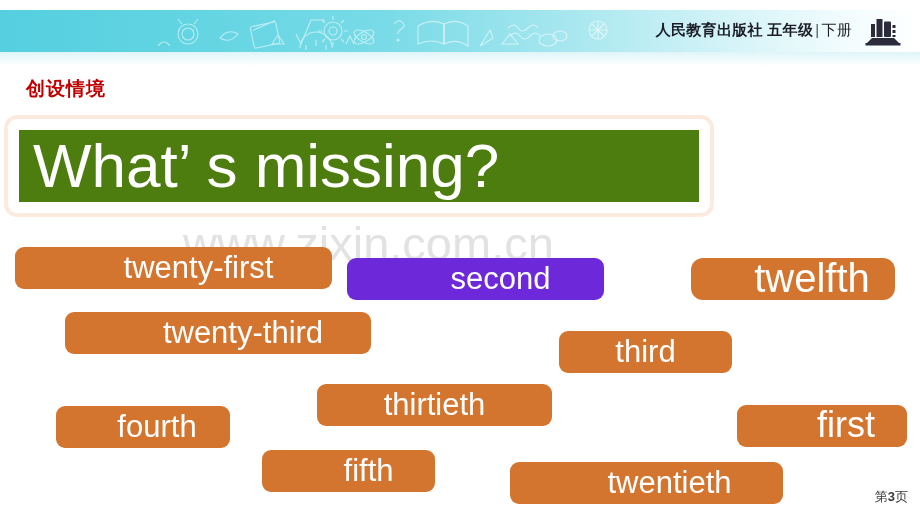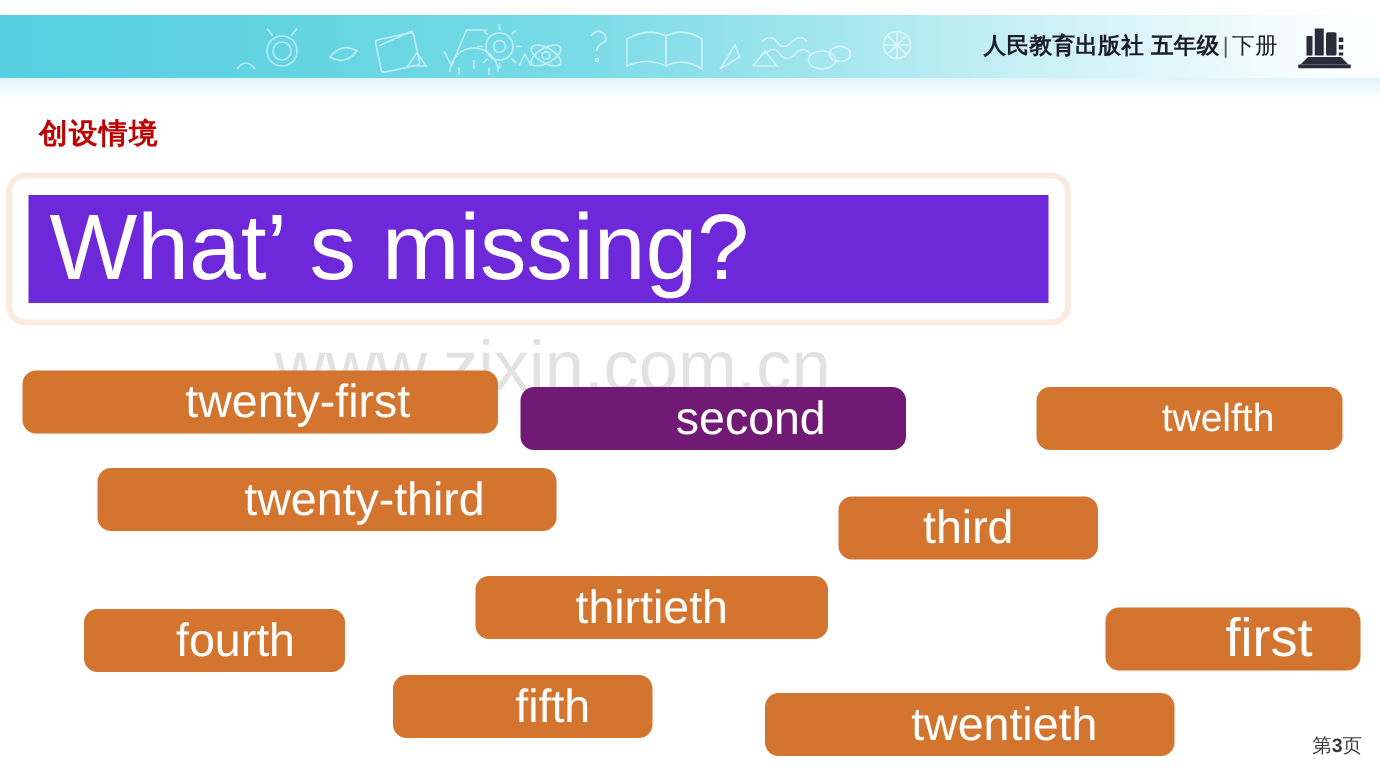--- a/index.html
+++ b/index.html
@@ -106,21 +106,21 @@
     border-radius: 9px;
     box-shadow: 0 0 0 4px #fdeadf;
     z-index: 2;
   }
   #title-inner {
     position: absolute;
     left: 11px;
     top: 11px;
     width: 680px;
     height: 72px;
-    background: #6d28d9;
+    background: #4d7c0f;
     overflow: hidden;
   }
   #title-text {
     position: absolute;
     left: 14px;
     top: -8px;
     font-size: 62px;
     color: #ffffff;
     white-space: nowrap;
     line-height: 88px;
@@ -225,24 +225,24 @@
   <div id="title-box">
     <div id="title-inner">
       <div id="title-text">What’ s missing?</div>
     </div>
   </div>
 
   <div id="tiles-layer">
       <div class="tile" style="left: 15px; top: 247px; width: 317px; height: 42px; background: rgb(212, 117, 47); color: rgb(255, 255, 255); font-size: 31px; padding-left: 50px;">
         <span>twenty-first</span>
       </div>
-      <div class="tile" style="left: 347px; top: 258px; width: 257px; height: 42px; background: #701a75; color: rgb(255, 255, 255); font-size: 31px; padding-left: 50px;">
+      <div class="tile" style="left: 347px; top: 258px; width: 257px; height: 42px; background: #6d28d9; color: rgb(255, 255, 255); font-size: 31px; padding-left: 50px;">
         <span>second</span>
       </div>
-      <div class="tile" style="left: 691px; top: 258px; width: 204px; height: 42px; background: rgb(212, 117, 47); color: rgb(255, 255, 255); font-size: 26px; padding-left: 38px;">
+      <div class="tile" style="left: 691px; top: 258px; width: 204px; height: 42px; background: rgb(212, 117, 47); color: rgb(255, 255, 255); font-size: 40px; padding-left: 38px; border-radius: 12px;">
         <span>twelfth</span>
       </div>
       <div class="tile" style="left: 65px; top: 312px; width: 306px; height: 42px; background: rgb(212, 117, 47); color: rgb(255, 255, 255); font-size: 31px; padding-left: 50px;">
         <span>twenty-third</span>
       </div>
       <div class="tile" style="left: 559px; top: 331px; width: 173px; height: 42px; background: rgb(212, 117, 47); color: rgb(255, 255, 255); font-size: 31px; ">
         <span>third</span>
       </div>
       <div class="tile" style="left: 317px; top: 384px; width: 235px; height: 42px; background: rgb(212, 117, 47); color: rgb(255, 255, 255); font-size: 31px; ">
         <span>thirtieth</span>

